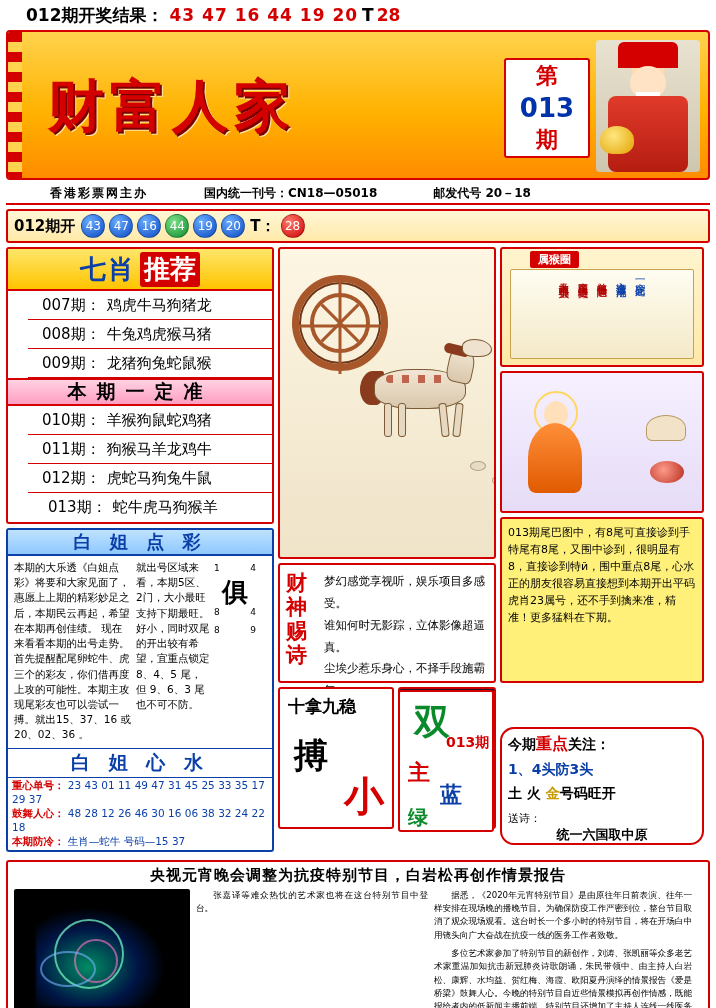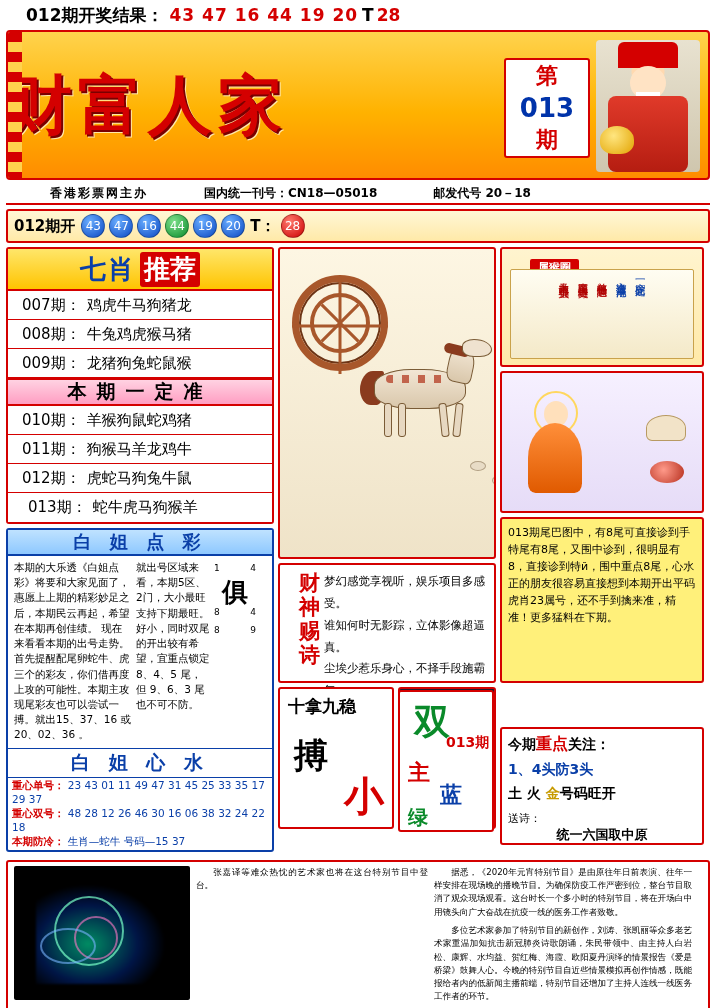--- a/index.html
+++ b/index.html
@@ -29,23 +29,23 @@
     position:relative; margin:0 6px; height:150px;
     background:linear-gradient(#ffd34d,#ffb200 55%,#ff8c00);
     border:2px solid #d40000; border-radius:4px;
     display:flex; align-items:center; overflow:hidden;
   }
   .masthead:before{
     content:""; position:absolute; left:0; top:0; bottom:0; width:14px;
     background:repeating-linear-gradient(#d40000,#d40000 10px,#ffd34d 10px,#ffd34d 20px);
   }
   .title-main {
-    flex:0 0 auto; 
+    flex:0 0 auto; margin-left:40px;
     font-family:"DejaVu Serif", serif;
-    font-size:64px; font-weight:bold; color:#d40000;
+    font-size:56px; font-weight:bold; color:#d40000;
     text-shadow:2px 2px 0 #7a0000, 3px 3px 0 #ffe9a8;
     letter-spacing:6px; line-height:1;
   }
   .issue-box{
     position:absolute; right:118px; top:26px; width:86px; height:100px;
     background:#ffffff; border:2px solid #d40000; border-radius:3px;
     display:flex; flex-direction:column; align-items:center; justify-content:center;
     font-size:22px; color:#d40000; font-weight:bold;
   }
   .issue-box .num{ font-size:26px; color:#0033aa; margin:2px 0; }
@@ -105,20 +105,21 @@
   }
   .qixiao-head .t1{ font-size:26px; font-weight:bold; color:#0a3fa8; font-family:"DejaVu Serif",serif; letter-spacing:2px;}
   .qixiao-head .t2{
     font-size:26px; font-weight:bold; color:#fff; background:#d40000;
     padding:0 4px; border-radius:3px; font-family:"DejaVu Serif",serif;
   }
   .rowline{
     height:29px; display:flex; align-items:center; padding-left:14px;
     font-size:15px; color:#000; border-bottom:1px solid #d40000;
     background:#fff;
+    margin-left:20px;
   }
   .rowline:last-child{ border-bottom:none;padding-left:20px; }
   .rowline .k{ margin-right:6px; }
   .sub-head{
     height:28px; background:linear-gradient(#ffd2e2,#ff9ec2);
     border-top:2px solid #d40000; border-bottom:2px solid #d40000;
     display:flex; align-items:center; justify-content:center;
     font-size:19px; font-weight:bold; color:#000; letter-spacing:10px;
   }
 
@@ -180,37 +181,37 @@
   .horse .l3{ left:76px; top:58px; transform:rotate(-6deg);}
   .horse .l4{ left:90px; top:58px; transform:rotate(6deg);}
   .horse .stripe{ position:absolute; left:22px; top:30px; width:60px; height:8px; background:repeating-linear-gradient(90deg,#b43b22 0 7px,transparent 7px 16px); opacity:.75; border-radius:4px;}
   .ground-stones{ position:absolute; left:190px; top:206px; width:80px; height:40px;}
   .stone{ position:absolute; background:#e8dcc6; border:1px solid #b2a084; border-radius:50%;}
 
   .caishen{
     height:120px; border:2px solid #d40000; border-radius:3px; background:#fff;
     display:flex; padding:6px; margin-bottom:4px;
   }
-  .caishen .left{ width:34px; font-size:21px; font-weight:bold; color:#d40000; line-height:1.15; text-align:right; font-family:"DejaVu Serif",serif;}
+  .caishen .left{ width:34px; font-size:21px; font-weight:bold; color:#d40000; line-height:1.15; text-align:left; font-family:"DejaVu Serif",serif;}
   .caishen .right{ flex:1; font-size:11.5px; line-height:1.9; color:#000; padding-left:4px;}
 
   .shibo{
     height:142px; border:2px solid #d40000; border-radius:3px; background:#fff; position:relative;
   }
   .shibo .t{ position:absolute; left:8px; top:6px; font-size:17px; font-weight:bold; color:#000;}
   .shibo .bo{ position:absolute; left:14px; top:44px; font-size:34px; font-weight:bold; color:#000; font-family:"DejaVu Serif",serif;}
   .shibo .xiao{ position:absolute; left:64px; top:80px; font-size:40px; font-weight:bold; color:#d40000; font-family:"DejaVu Serif",serif;}
 
   
   .sheng-box{
     height:120px; border:2px solid #d40000; border-radius:3px; background:linear-gradient(#fff4cf,#ffe9a8);
     position:relative; margin-bottom:4px; overflow:hidden;
   }
   .sheng-tag{
-    position:absolute; left:28px; top:10px; background:#d40000; color:#fff; font-size:11px;
+    position:absolute; left:28px; top:2px; background:#d40000; color:#fff; font-size:11px;
     padding:1px 8px; border-radius:2px; font-weight:bold;
   }
   .sheng-scroll{
     position:absolute; left:8px; top:20px; right:8px; bottom:6px;
     background:linear-gradient(#fffdf2,#f4e9c8); border:1px solid #c9a martin;
     border:1px solid #c9a24b; border-radius:2px;
     display:flex; justify-content:center; gap:6px; padding-top:4px;
     font-size:10.5px; color:#b00000; line-height:1.25;
   }
   .sheng-col{ writing-mode:vertical-rl; text-orientation:upright; letter-spacing:1px;}
@@ -227,21 +228,21 @@
   .fan{ position:absolute; right:16px; top:42px; width:40px; height:26px; background:#f2e3c8; border:1px solid #b89a63; border-radius:50% 50% 6px 6px;}
   .meat{ position:absolute; right:18px; top:88px; width:34px; height:22px; background:radial-gradient(circle at 40% 40%,#ff9a8a,#b52d1c); border-radius:50%;}
 
   .yellow-note{
     border:2px solid #d40000; border-radius:3px; background:#fff07a; padding:5px 6px;
     font-size:11px; line-height:1.55; color:#000; height:166px; margin-bottom:4px;
   }
 
   
   .focus-box{
-    border:2px solid #d40000; border-radius:3px; background:#fff; padding:5px 6px; height:118px;margin-top:44px;
+    border:2px solid #d40000; border-radius:14px; background:#fff; padding:5px 6px; height:118px;margin-top:44px;
   }
   .focus-box .l1{ font-size:14px; font-weight:bold; color:#000; }
   .focus-box .l1 .hl{ color:#d40000; font-size:16px;}
   .focus-box .l2{ font-size:14px; font-weight:bold; color:#0a3fa8; margin-top:6px;}
   .focus-box .l3{ font-size:14px; font-weight:bold; color:#000; margin-top:6px;}
   .focus-box .l3 .y{ color:#c79a00;}
   .focus-box .l4{ font-size:11px; color:#000; margin-top:8px;}
   .focus-box .l5{ font-size:13px; font-weight:bold; color:#000; text-align:center;}
 
   
@@ -393,21 +394,21 @@
               <div class="bigchar">俱</div>
             </div>
           </div>
         </div>
         <div class="bj-title2">白 姐 心 水</div>
         <div class="bj-line">
           <span class="lab">重心单号：</span>
           <span class="val">23 43 01 11 49 47 31 45 25 33 35 17 29 37</span>
         </div>
         <div class="bj-line">
-          <span class="lab">重心双号：</span>
+          <span class="lab">鼓舞人心：</span>
           <span class="val">48 28 12 26 46 30 16 06 38 32 24 22 18</span>
         </div>
         <div class="bj-line">
           <span class="lab">本期防冷：</span>
           <span class="val">生肖—蛇牛        号码—15 37</span>
         </div>
       </div>
 
     </div>
 
@@ -505,20 +506,21 @@
 
   <div class="shuang-box" style="position:absolute; left:398px; top:690px;">
     <div class="s1">双</div>
     <div class="s2">013期</div>
     <div class="s3">主</div>
     <div class="s4">蓝</div>
     <div class="s5">绿</div>
   </div>
 
   <div class="news">
+    <h2>央视元宵晚会调整为抗疫特别节目，白岩松再创作情景报告</h2>
     <div class="news-body">
       <div class="news-img">
         <div class="glow"></div>
         <div class="strand" style="left:40px;top:30px;width:70px;height:70px;"></div>
         <div class="strand" style="left:60px;top:50px;width:44px;height:44px;border-color:rgba(255,120,200,.6);"></div>
         <div class="strand" style="left:26px;top:62px;width:56px;height:36px;border-color:rgba(120,180,255,.6);"></div>
       </div>
       <div class="news-col c1">
         <p>张嘉译等难众热忱的艺术家也将在这台特别节目中登台。</p>
       </div>

